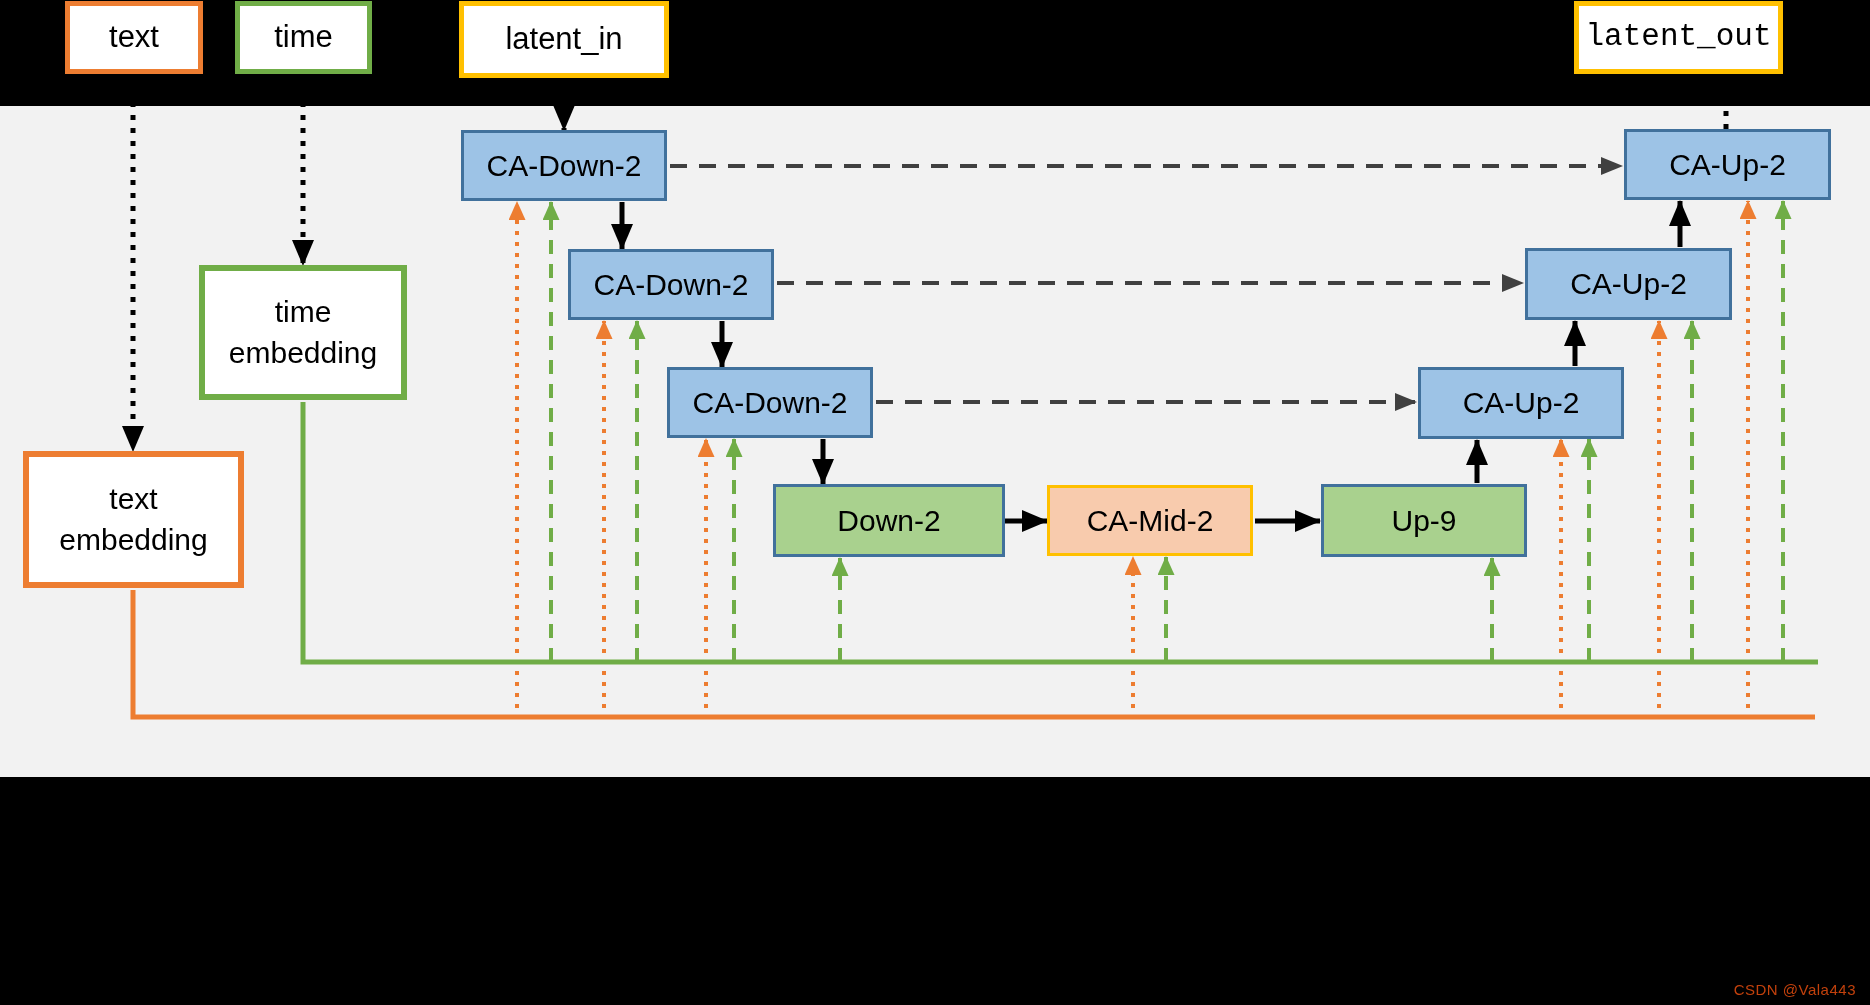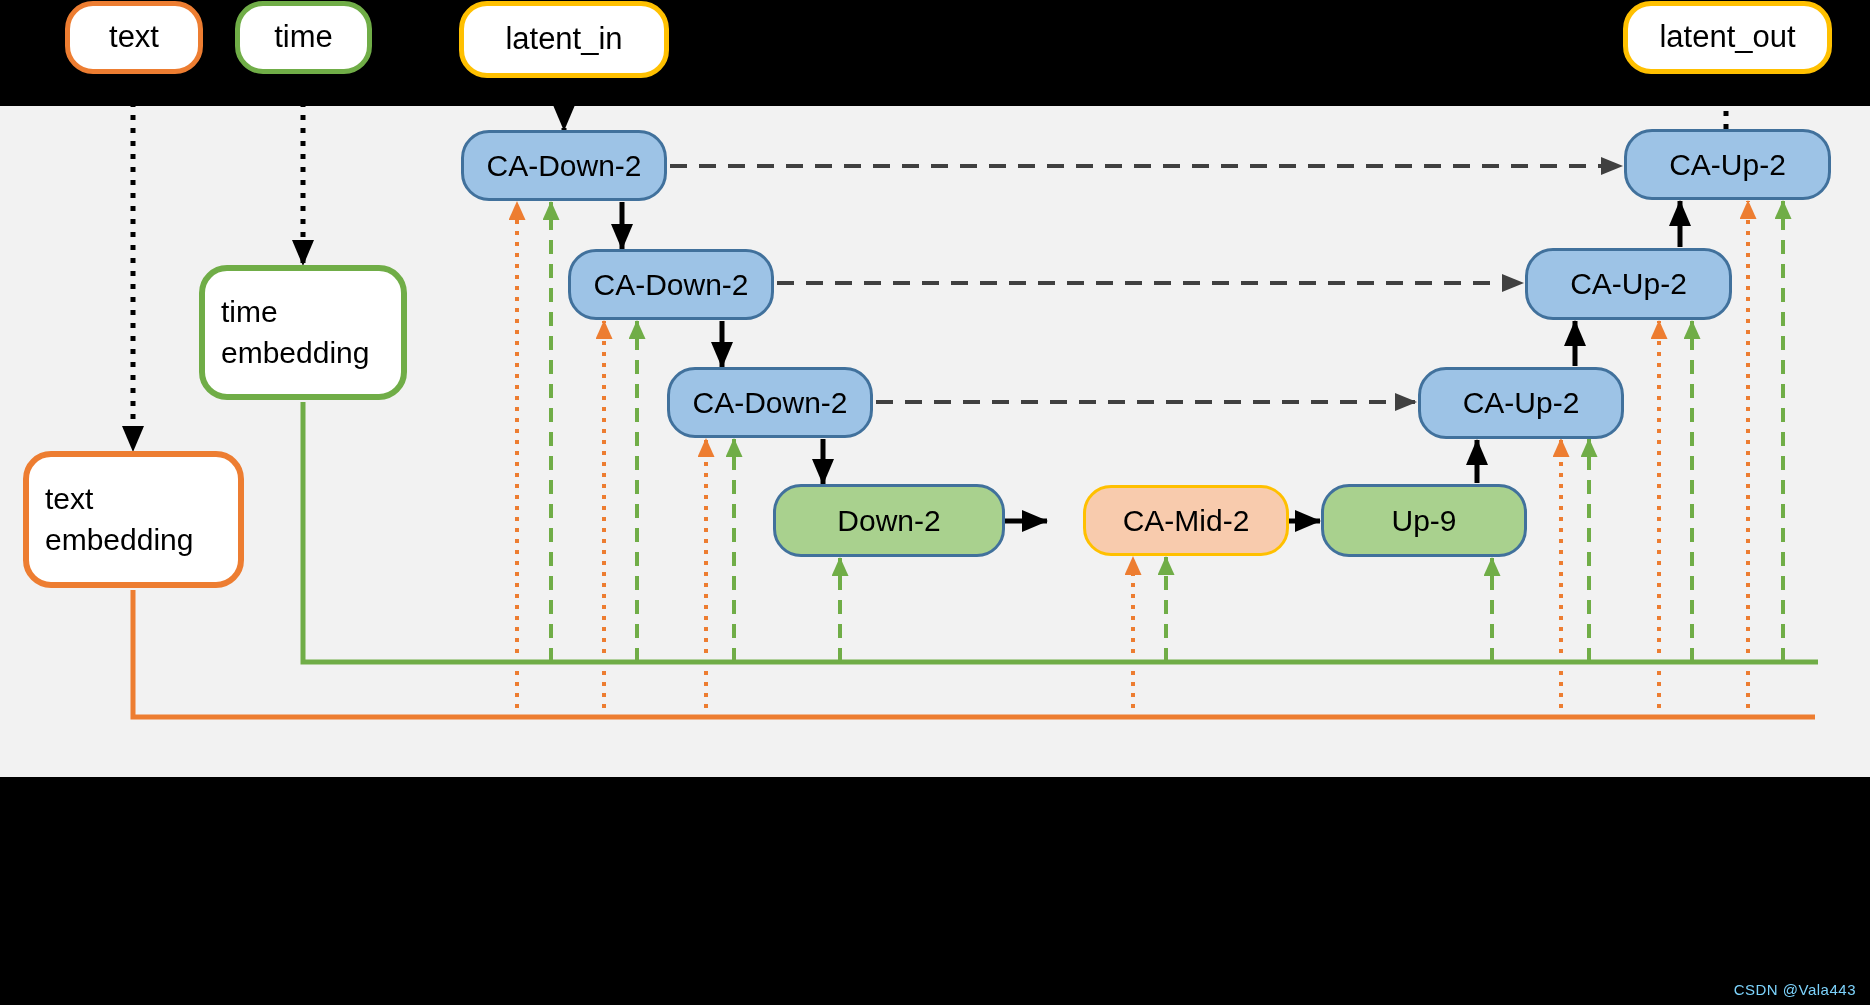--- a/index.html
+++ b/index.html
@@ -25,38 +25,38 @@
   .canvas{
     position:absolute;left:0;top:106px;width:1870px;height:671px;
     background:var(--canvas);
   }
   svg.connections{
     position:absolute;left:0;top:0;width:1870px;height:1005px;
   }
   .node{
     position:absolute;box-sizing:border-box;
     display:flex;align-items:center;justify-content:center;
-    line-height:1.25;border-radius:28px;
+    text-align:center;line-height:1.25;
   }
   .io{
     background:#fff;border:5px solid;font-size:31px;
   }
   .embed{
     background:#fff;border:6px solid;font-size:30px;line-height:1.35;
     padding:4px 16px;
   }
   .block{
     border:3px solid var(--blue-border);font-size:30px;
   }
   .block.blue{background:var(--blue-fill);}
   .block.greenfill{background:var(--green-fill);}
-  .block.mid{background:var(--mid-fill);border-color:var(--gold);margin-left:36px;}
+  .block.mid{background:var(--mid-fill);border-color:var(--gold);}
   .watermark{
     position:absolute;right:14px;top:981px;
-    color:#7dd3fc;font-size:15px;letter-spacing:0.5px;
+    color:#c2410c;font-size:15px;letter-spacing:0.5px;
   }
 </style>
 </head>
 <body>
 
 <div class="canvas"></div>
 
 <svg class="connections" viewBox="0 0 1870 1005" xmlns="http://www.w3.org/2000/svg">
   <defs>
     <marker id="ah-black" markerWidth="26" markerHeight="22" refX="25" refY="11" orient="auto" markerUnits="userSpaceOnUse">
@@ -122,21 +122,21 @@
       <line x1="1589" y1="662" x2="1589" y2="439" marker-end="url(#ah-green)"></line>
       <line x1="1692" y1="662" x2="1692" y2="321" marker-end="url(#ah-green)"></line>
       <line x1="1783" y1="662" x2="1783" y2="201" marker-end="url(#ah-green)"></line>
     </g>
   </g>
 </svg>
 
 <div class="node io" style="left:65px;top:1px;width:138px;height:73px;border-color:var(--orange);">text</div>
 <div class="node io" style="left:235px;top:1px;width:137px;height:73px;border-color:var(--green);">time</div>
 <div class="node io" style="left:459px;top:1px;width:210px;height:77px;border-color:var(--gold);">latent_in</div>
-<div class="node io" style="left:1623px;top:1px;width:209px;height:73px;border-color:var(--gold);">latent_out</div>
+<div class="node io" style="left:1574px;top:1px;width:209px;height:73px;border-color:var(--gold);font-family:Liberation Mono, monospace;">latent_out</div>
 
 <div class="node embed" style="left:199px;top:265px;width:208px;height:135px;border-color:var(--green);">time embedding</div>
 <div class="node embed" style="left:23px;top:451px;width:221px;height:137px;border-color:var(--orange);">text embedding</div>
 
 <div class="node block blue" style="left:461px;top:130px;width:206px;height:71px;">CA-Down-2</div>
 <div class="node block blue" style="left:568px;top:249px;width:206px;height:71px;">CA-Down-2</div>
 <div class="node block blue" style="left:667px;top:367px;width:206px;height:71px;">CA-Down-2</div>
 
 <div class="node block greenfill" style="left:773px;top:484px;width:232px;height:73px;">Down-2</div>
 <div class="node block mid" style="left:1047px;top:485px;width:206px;height:71px;">CA-Mid-2</div>

